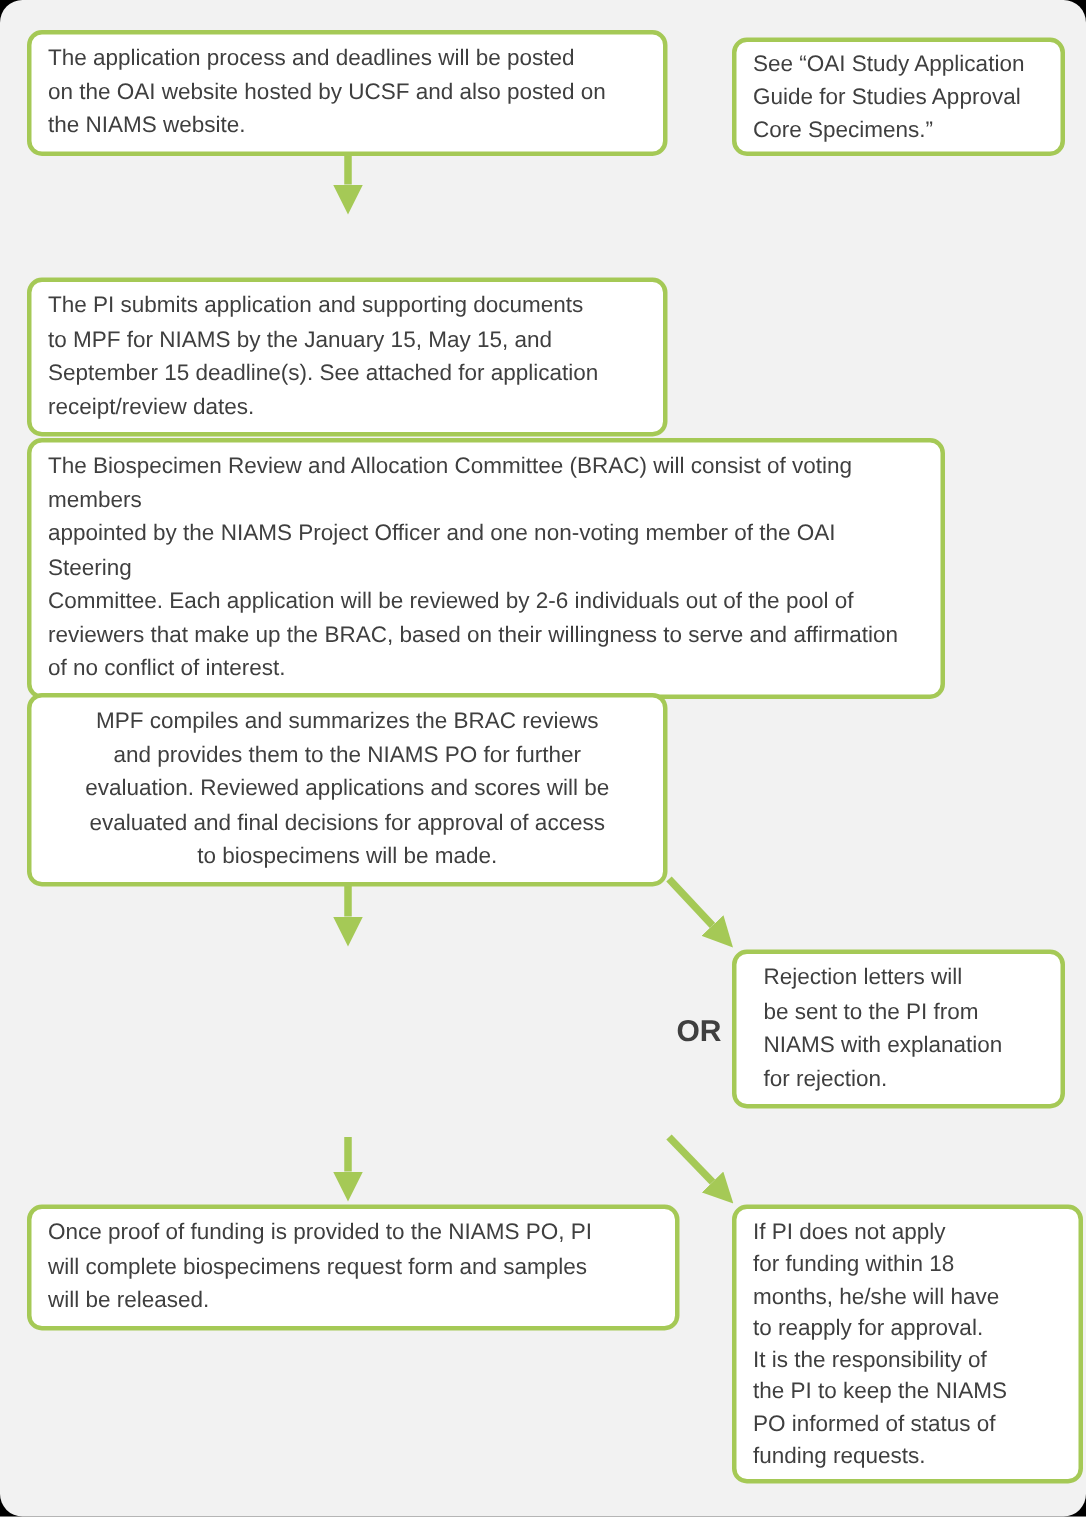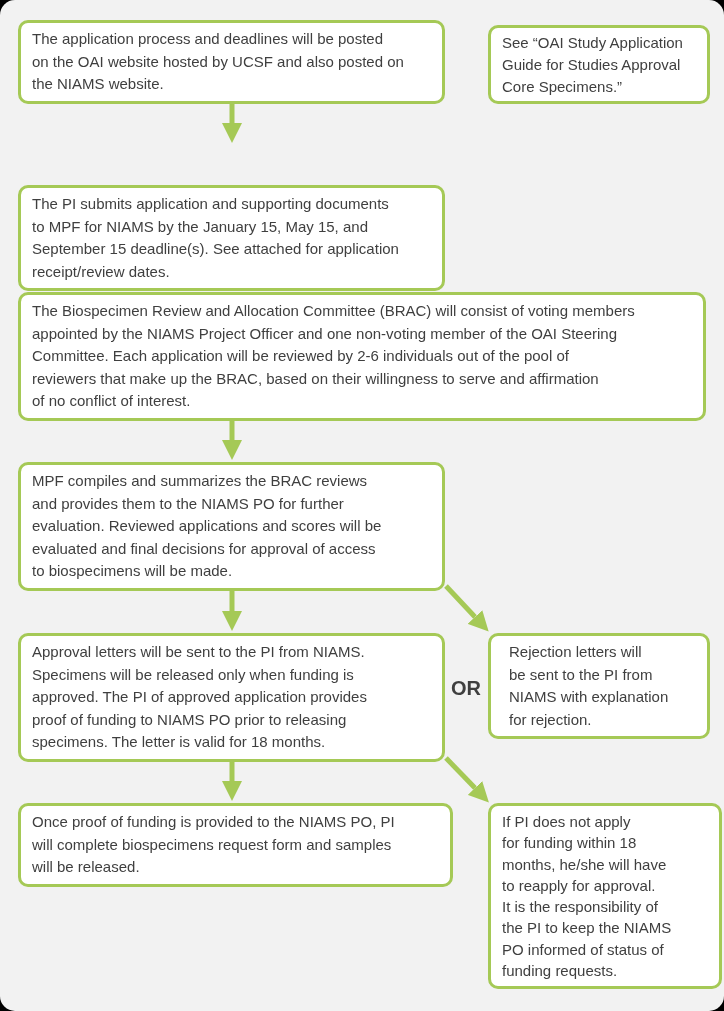--- a/index.html
+++ b/index.html
@@ -40,22 +40,22 @@
     border-radius:10px;
     padding:5px 11px;
     color:var(--text);
     font-size:15px;
     line-height:1.5;
     white-space:pre-line;
   }
   .n1{left:18px;top:20px;width:427px;}
   .n2{left:488px;top:25px;width:222px;padding:4px 11px;line-height:1.45;}
   .n3{left:18px;top:145px;width:427px;margin-top:40px;}
-  .n4{left:18px;top:292px;width:688px;}
-  .n5{left:18px;top:462px;width:427px;}
+  .n4{left:18px;top:292px;width:612px;}
+  .n5{left:18px;top:462px;width:427px;text-align:center;}
   .n6{left:18px;top:633px;width:427px;}
   .n7{left:488px;top:633px;width:222px;padding-left:18px;}
   .n8{left:18px;top:803px;width:435px;}
   .n9{left:488px;top:803px;width:234px;line-height:1.42;}
   .or-label{
     position:absolute;
     z-index:1;
     left:447px;top:677px;
     width:34px;
     text-align:right;
@@ -102,25 +102,20 @@
 Committee. Each application will be reviewed by 2-6 individuals out of the pool of
 reviewers that make up the BRAC, based on their willingness to serve and affirmation
 of no conflict of interest.</div>
 
   <div class="node n5">MPF compiles and summarizes the BRAC reviews
 and provides them to the NIAMS PO for further
 evaluation. Reviewed applications and scores will be
 evaluated and final decisions for approval of access
 to biospecimens will be made.</div>
 
-  <div class="node n6">Approval letters will be sent to the PI from NIAMS.
-Specimens will be released only when funding is
-approved. The PI of approved application provides
-proof of funding to NIAMS PO prior to releasing
-specimens. The letter is valid for 18 months.</div>
 
   <div class="or-label">OR</div>
 
   <div class="node n7">Rejection letters will
 be sent to the PI from
 NIAMS with explanation
 for rejection.</div>
 
   <div class="node n8">Once proof of funding is provided to the NIAMS PO, PI
 will complete biospecimens request form and samples

